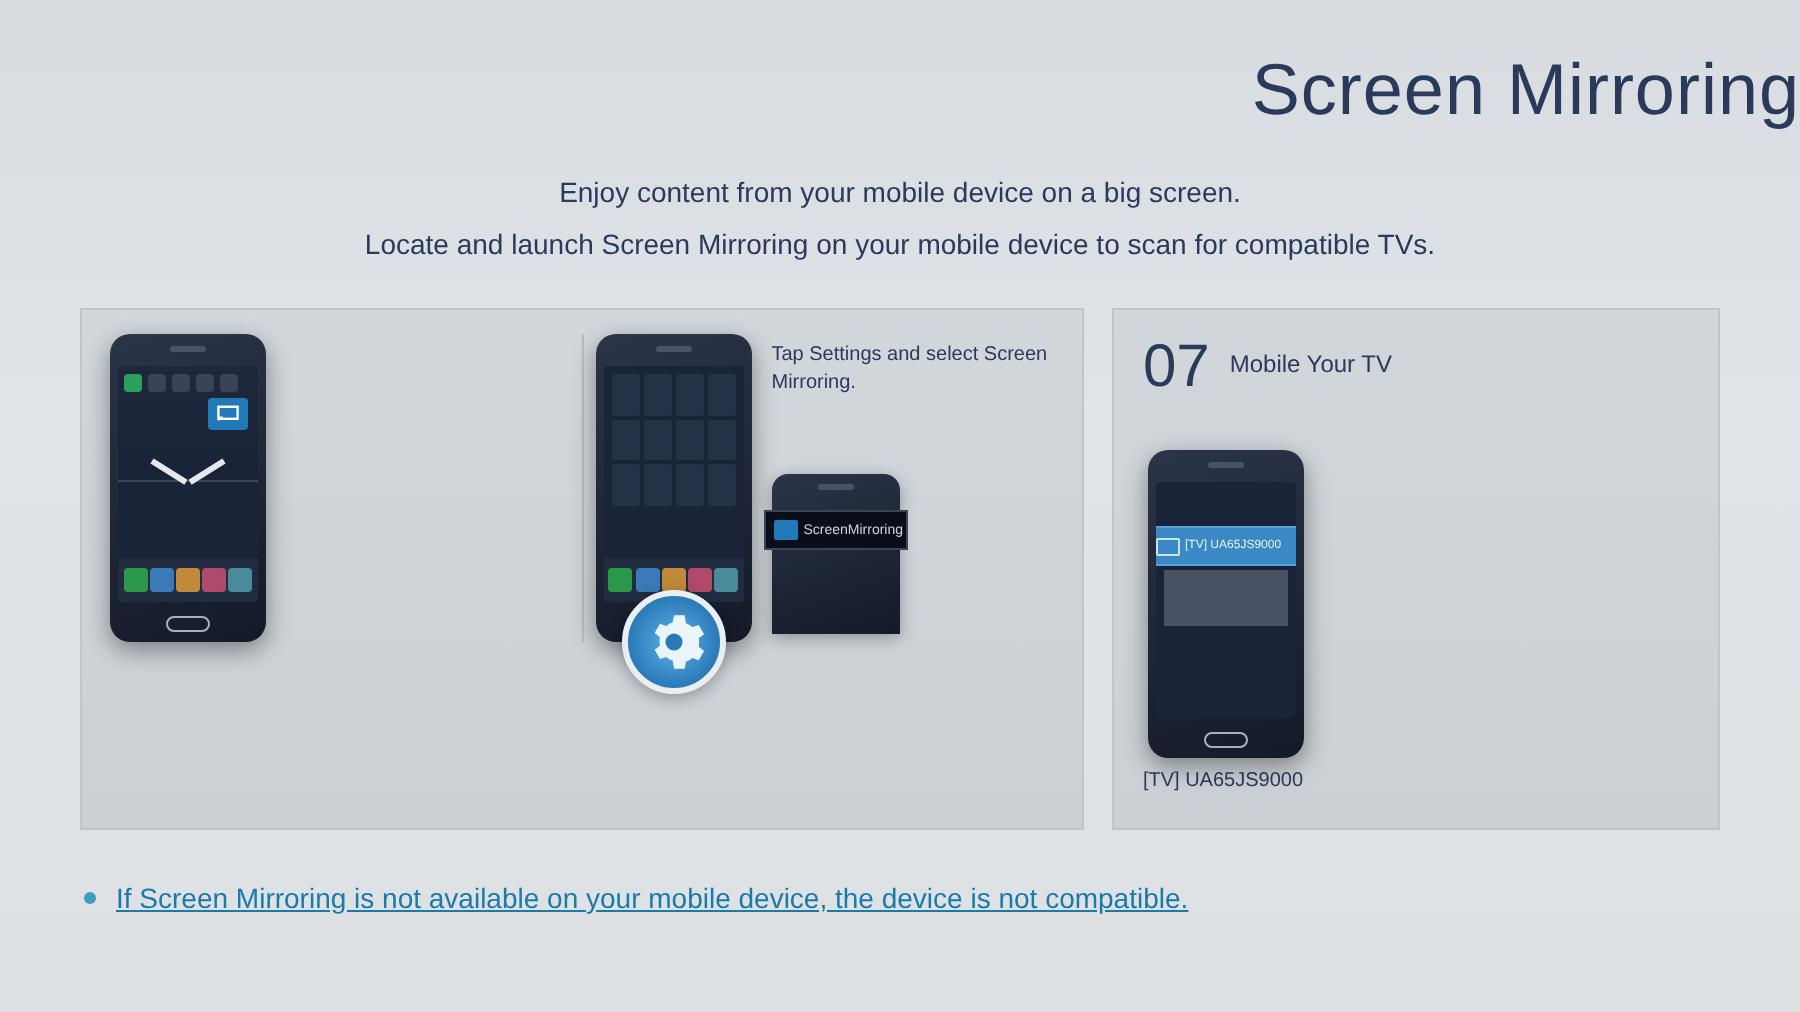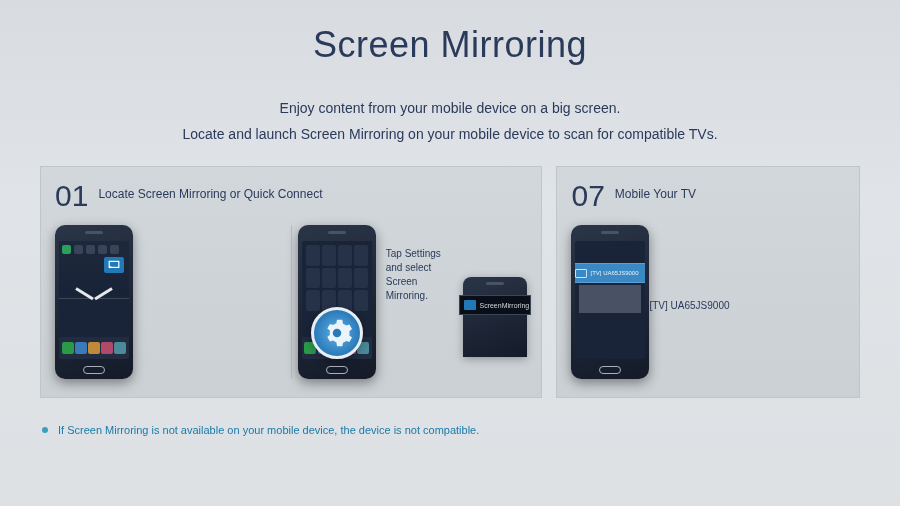--- a/index.html
+++ b/index.html
@@ -4,32 +4,32 @@
   <style>
     * { margin: 0; padding: 0; box-sizing: border-box; }
     body {
       width: 900px; height: 506px;
       background: linear-gradient(180deg, #d8dce0 0%, #e0e4e8 40%, #dde1e4 100%);
       font-family: Helvetica, Arial, sans-serif;
       overflow: hidden;
       position: relative;
     }
     .title {
-      text-align: center;
+      text-align: right;
       font-size: 36px;
       font-weight: 300;
       color: #2a3a5a;
       margin-top: 24px;
       letter-spacing: 0.5px;
     }
     .subtitle {
       text-align: center;
       font-size: 14px;
       color: #2a3a5a;
-      margin-top: 34px;
+      margin-top: 22px;
     }
     .subtitle2 {
       text-align: center;
       font-size: 14px;
       color: #2a3a5a;
       margin-top: 10px;
     }
     .steps {
       display: flex;
       gap: 14px;
@@ -254,51 +254,48 @@
       font-size: 10px;
       color: #2a3a5a;
       margin-top: 6px;
       text-align: center;
     }
     .step2-content {
       display: flex;
       gap: 12px;
       align-items: center;
     }
-    .phone2wrap { display: flex; flex-direction: row; align-items: center; }
+    .phone2wrap { display: flex; flex-direction: column; align-items: flex-end; margin-top: 12px; }
     .footer-bullet {
       display: flex;
       align-items: center;
       gap: 10px;
       margin: 26px 0 0 42px;
     }
     .bullet {
       width: 6px; height: 6px;
       background: #3a9fbf;
       border-radius: 50%;
     }
     .footer-text {
-      font-size: 11px;
+      font-size: 14px;
       color: #1a7aa8;
+      text-decoration: underline;
     }
   </style>
 </head>
 <body>
 
 <div class="title">Screen Mirroring</div>
 <div class="subtitle">Enjoy content from your mobile device on a big screen.</div>
 <div class="subtitle2">Locate and launch Screen Mirroring on your mobile device to scan for compatible TVs.</div>
 
 <div class="steps">
 
   <div class="step step1">
-    <div class="step-header">
-      <div class="step-num">01</div>
-      <div class="step-label">Locate Screen Mirroring or Quick Connect</div>
-    </div>
 
     <div class="step1-content">
 
       <div class="half">
         <div class="phone">
           <div class="phone-speaker"></div>
           <div class="phone-screen">
             <div class="notif-shade">
               <div class="notif-icons">
                 <div class="notif-icon"></div>
@@ -351,21 +348,21 @@
               <div class="dock-icon" style="background:#2a9a4a"></div>
               <div class="dock-icon" style="background:#3a7ab8"></div>
               <div class="dock-icon" style="background:#c08a3a"></div>
               <div class="dock-icon" style="background:#b04a6a"></div>
               <div class="dock-icon" style="background:#4a8a9a"></div>
             </div>
           </div>
           <div class="phone-home"></div>
         </div>
 
-        <div style="display:flex;flex-direction:row;gap:8px">
+        <div style="display:flex;flex-direction:column;gap:8px">
           <div class="tiny-text">Tap Settings and select Screen Mirroring.</div>
           <div class="mini-phone">
             <div class="phone-speaker" style="top:5px"></div>
             <div class="mini-label">
               <div class="mini-cast-icon"></div>
               <div class="mini-label-text">ScreenMirroring</div>
             </div>
           </div>
         </div>
       </div>

